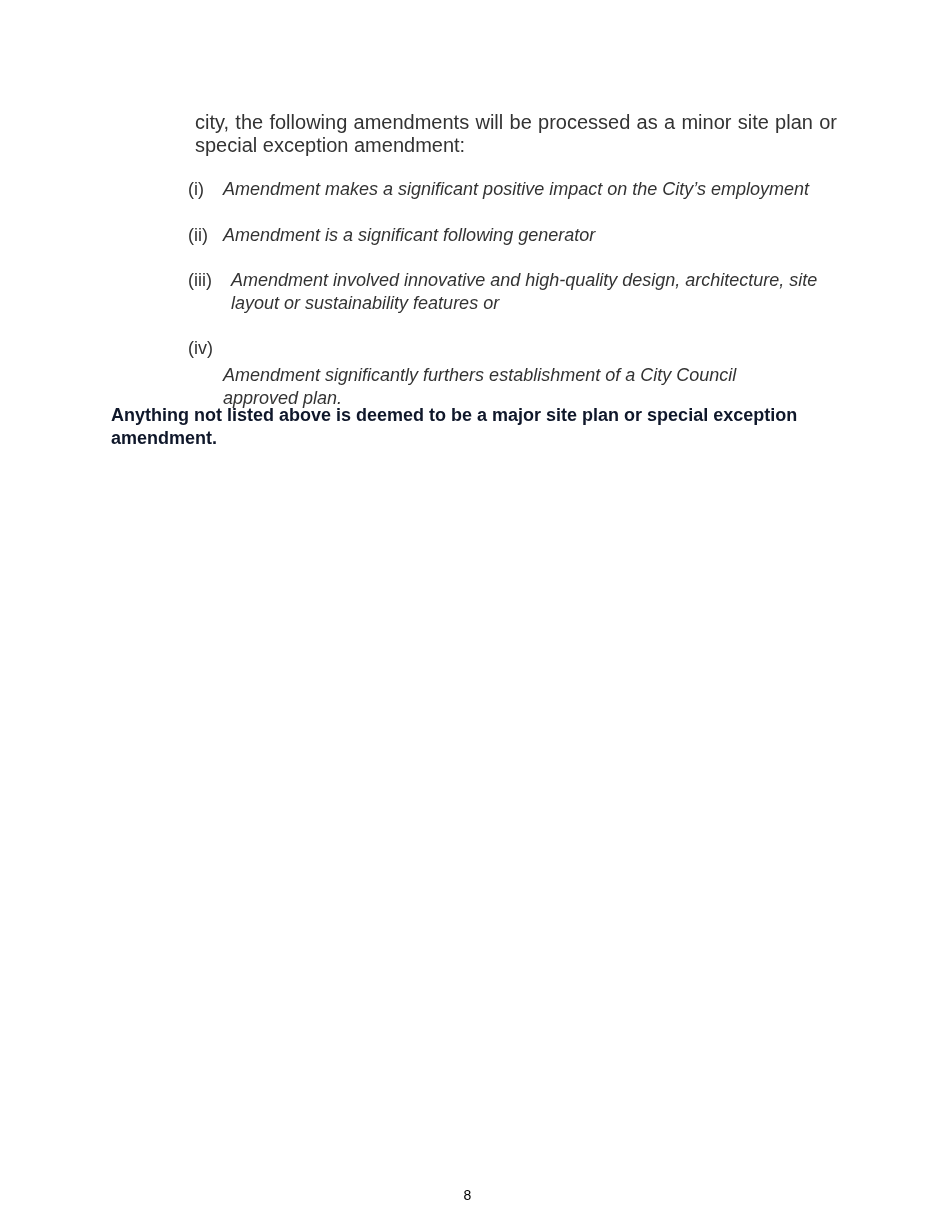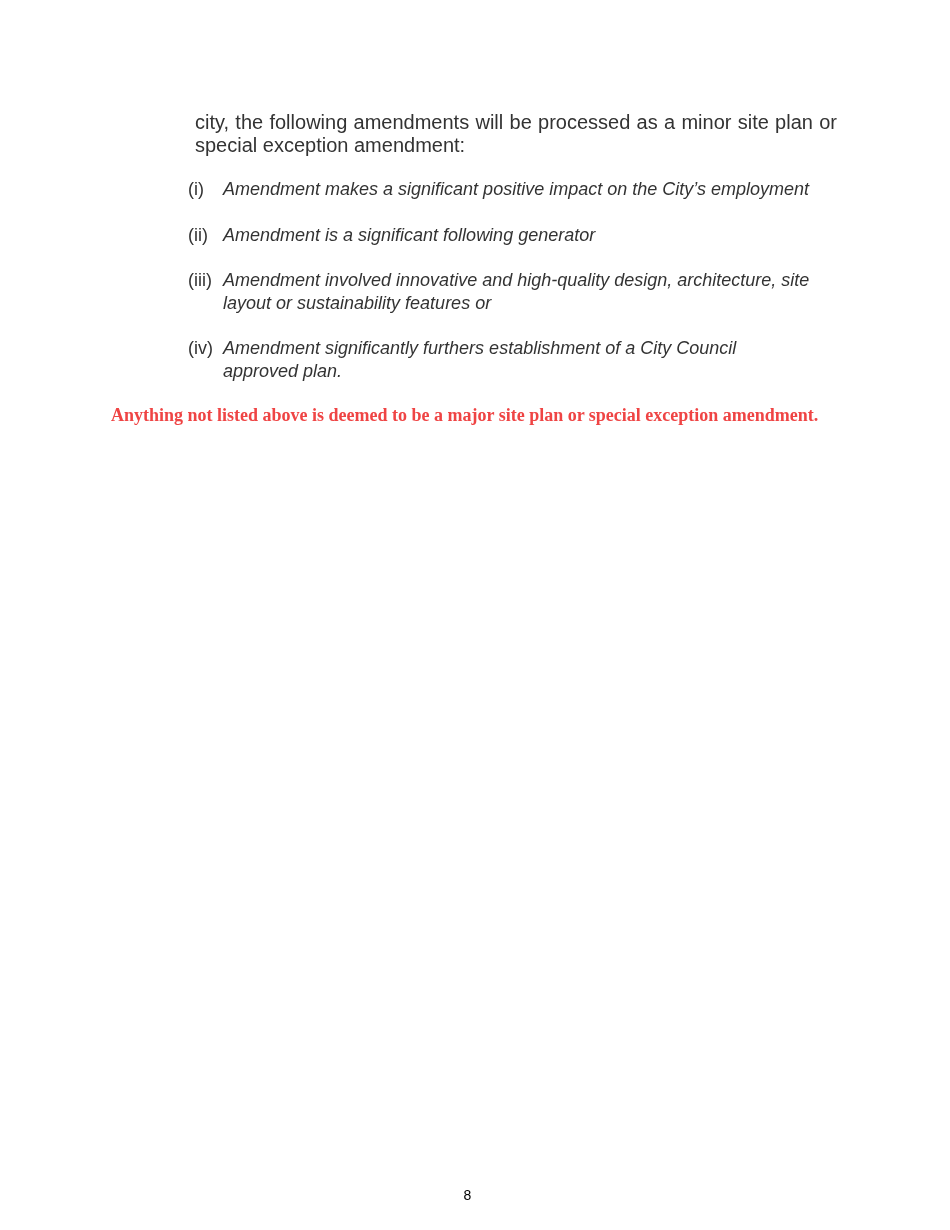--- a/index.html
+++ b/index.html
@@ -4,41 +4,41 @@
   <style>
     html, body { margin: 0; padding: 0; background: #ffffff; }
     body { width: 950px; height: 1230px; position: relative; overflow: hidden;
            font-family: "Liberation Sans", sans-serif; color: #333333; }
     .para { position: absolute; left: 195px; width: 642px; top: 111px;
             font-size: 20px; line-height: 23px; text-align: justify; text-align-last: left; }
     .item { position: absolute; left: 188px; width: 660px; font-size: 18px; line-height: 23px; }
     .item .num { position: absolute; left: 0; top: 0; }
     .item .txt { position: absolute; left: 35px; width: 625px; font-style: italic; }
     .bold { position: absolute; left: 111px; width: 730px; top: 404px; font-size: 18px; line-height: 23px;
-            font-weight: bold; color: #ef4444; font-family: Liberation Serif, serif; }
+            font-weight: bold; color: #0f172a; }
     .page-num { position: absolute; left: 0; width: 935px; top: 1187px; text-align: center;
                 font-size: 14px; color: #000000; }
   </style>
 </head>
 <body>
 
 <div class="para">city, the following amendments will be processed as a minor site plan or special exception amendment:</div>
 
 <div class="item" style="top:178px;">
   <span class="num">(i)</span>
   <span class="txt">Amendment makes a significant positive impact on the City’s employment</span>
 </div>
 <div class="item" style="top:224px;">
   <span class="num">(ii)</span>
   <span class="txt">Amendment is a significant following generator</span>
 </div>
 <div class="item" style="top:269px;">
   <span class="num">(iii)</span>
-  <span class="txt" style="width:600px;">Amendment involved innovative and high-quality design, architecture, site layout or sustainability features or</span>
+  <span class="txt" style="width:600px;margin-left:8px;">Amendment involved innovative and high-quality design, architecture, site layout or sustainability features or</span>
 </div>
 <div class="item" style="top:337px;">
   <span class="num">(iv)</span>
-  <span class="txt" style="width:560px;">Amendment significantly furthers establishment of a City Council approved plan.</span>
+  <span class="txt" style="width:560px;margin-top:27px;">Amendment significantly furthers establishment of a City Council approved plan.</span>
 </div>
 
 <div class="bold">Anything not listed above is deemed to be a major site plan or special exception amendment.</div>
 
 <div class="page-num">8</div>
 
 </body></html>

